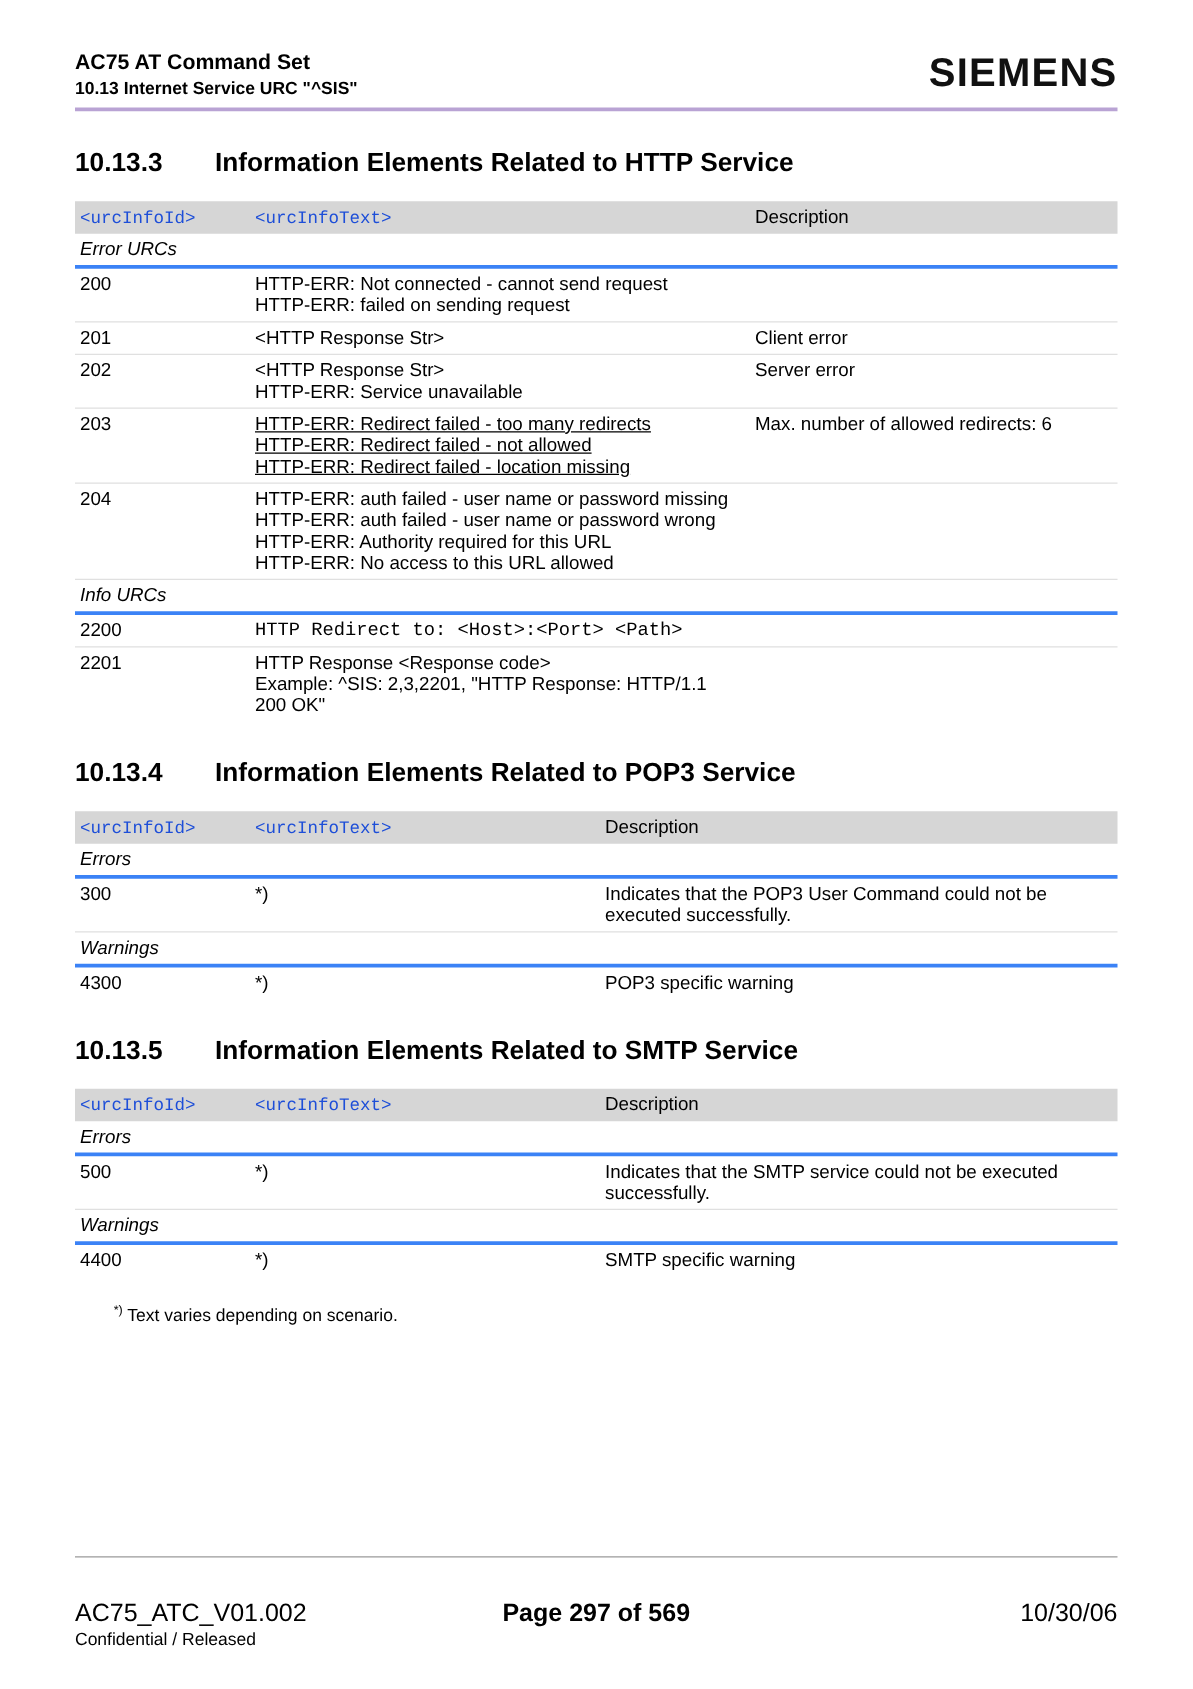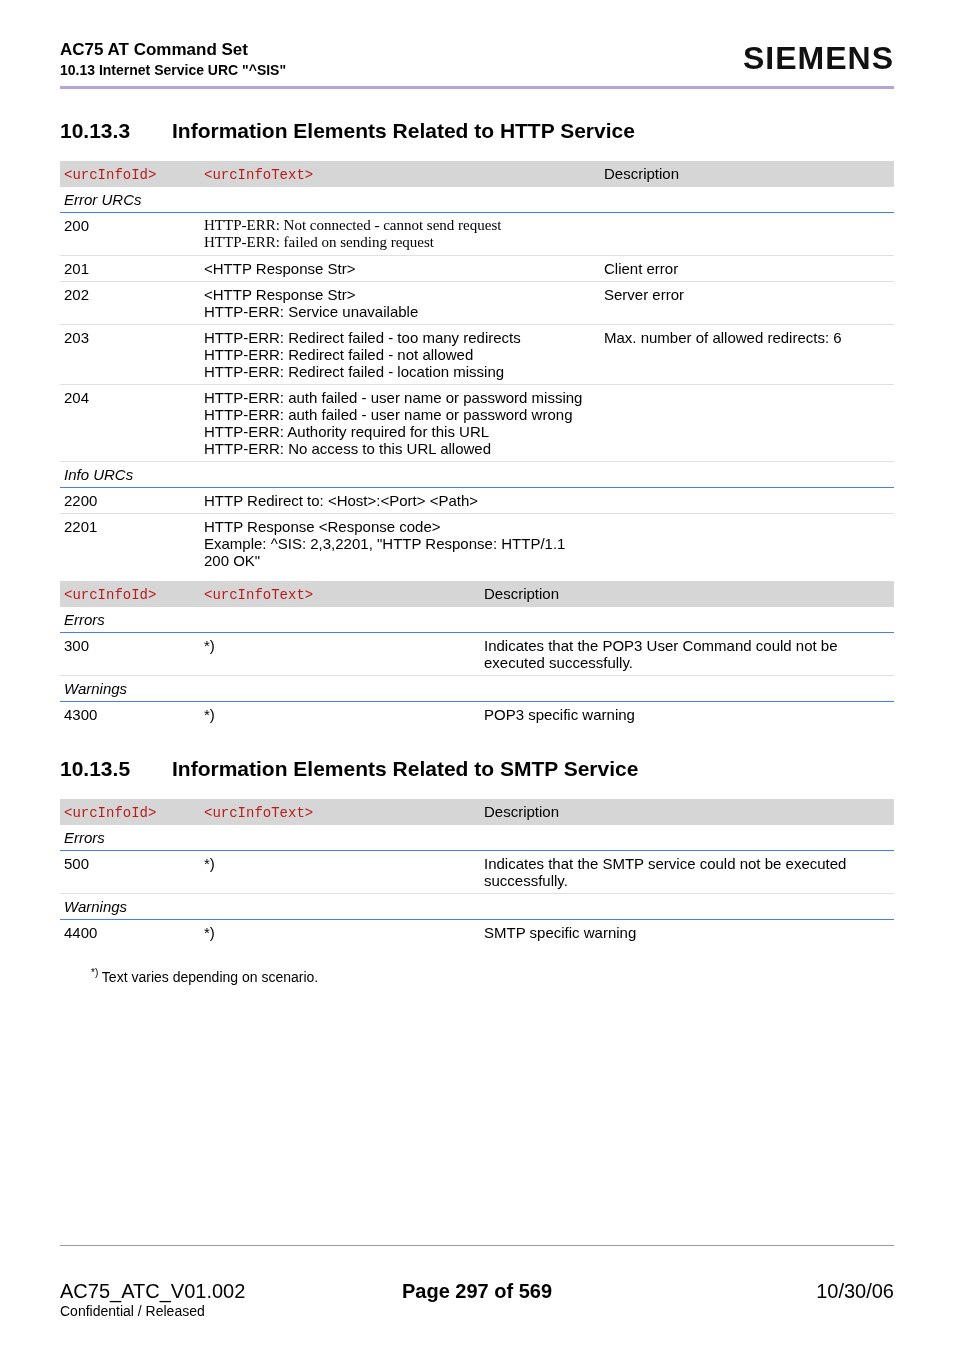--- a/index.html
+++ b/index.html
@@ -62,29 +62,29 @@
     padding: 4px 8px 4px 4px;
   }
   table.info thead th {
     background: #d6d6d6;
     font-weight: normal;
   }
   table.info tbody tr.datarow td { border-bottom: 1px solid #e0e0e0; }
   table.info tbody tr.datarow:last-child td { border-bottom: none; }
   table.info tbody tr.section td {
     font-style: italic;
-    border-bottom: 1px solid #3b82f6;
+    border-bottom: 3px solid #3b82f6;
   }
   .col-id { width: 140px; }
   .col-text-a { width: 400px; }
   .col-text-b { width: 280px; }
   .col-desc { }
   .mono {
     font-family: "Courier New", monospace;
-    color: #b91c1c;
+    color: #1d4ed8;
     font-size: 14px;
   }
   .footnote {
     font-size: 14px;
     margin-top: 22px;
     margin-left: 31px;
   }
   .footnote .sup { vertical-align: super; font-size: 10px; }
   .footer {
     position: absolute;
@@ -134,66 +134,70 @@
             <th class="col-text-a"><span class="mono">&lt;urcInfoText&gt;</span></th>
             <th class="col-desc">Description</th>
           </tr>
         </thead>
         <tbody>
           <tr class="section">
             <td colspan="3">Error URCs</td>
           </tr>
           <tr class="datarow">
             <td>200</td>
-            <td style="white-space: pre-line; font-family: Liberation Serif, serif;">HTTP-ERR: Not connected - cannot send request
+            <td style="white-space: pre-line;">HTTP-ERR: Not connected - cannot send request
 HTTP-ERR: failed on sending request</td>
             <td></td>
           </tr>
           <tr class="datarow">
             <td>201</td>
             <td style="white-space: pre-line;">&lt;HTTP Response Str&gt;</td>
             <td>Client error</td>
           </tr>
           <tr class="datarow">
             <td>202</td>
             <td style="white-space: pre-line;">&lt;HTTP Response Str&gt;
 HTTP-ERR: Service unavailable</td>
             <td>Server error</td>
           </tr>
           <tr class="datarow">
             <td>203</td>
-            <td style="white-space: pre-line;">HTTP-ERR: Redirect failed - too many redirects
+            <td style="white-space: pre-line; text-decoration: underline;">HTTP-ERR: Redirect failed - too many redirects
 HTTP-ERR: Redirect failed - not allowed
 HTTP-ERR: Redirect failed - location missing</td>
             <td>Max. number of allowed redirects: 6</td>
           </tr>
           <tr class="datarow">
             <td>204</td>
             <td style="white-space: pre-line;">HTTP-ERR: auth failed - user name or password missing
 HTTP-ERR: auth failed - user name or password wrong
 HTTP-ERR: Authority required for this URL
 HTTP-ERR: No access to this URL allowed</td>
             <td></td>
           </tr>
           <tr class="section">
             <td colspan="3">Info URCs</td>
           </tr>
           <tr class="datarow">
             <td>2200</td>
-            <td style="white-space: pre-line;">HTTP Redirect to: &lt;Host&gt;:&lt;Port&gt; &lt;Path&gt;</td>
+            <td style="white-space: pre-line; font-family: Liberation Mono, monospace;">HTTP Redirect to: &lt;Host&gt;:&lt;Port&gt; &lt;Path&gt;</td>
             <td></td>
           </tr>
           <tr class="datarow">
             <td>2201</td>
             <td style="white-space: pre-line;">HTTP Response &lt;Response code&gt;
 Example: ^SIS: 2,3,2201, "HTTP Response: HTTP/1.1 200 OK"</td>
             <td></td>
           </tr>
         </tbody>
       </table>
+      <div class="section-heading">
+        <span class="num">10.13.4</span>
+        <span>Information Elements Related to POP3 Service</span>
+      </div>
       <table class="info">
         <thead>
           <tr>
             <th class="col-id"><span class="mono">&lt;urcInfoId&gt;</span></th>
             <th class="col-text-b"><span class="mono">&lt;urcInfoText&gt;</span></th>
             <th class="col-desc">Description</th>
           </tr>
         </thead>
         <tbody>
           <tr class="section">

